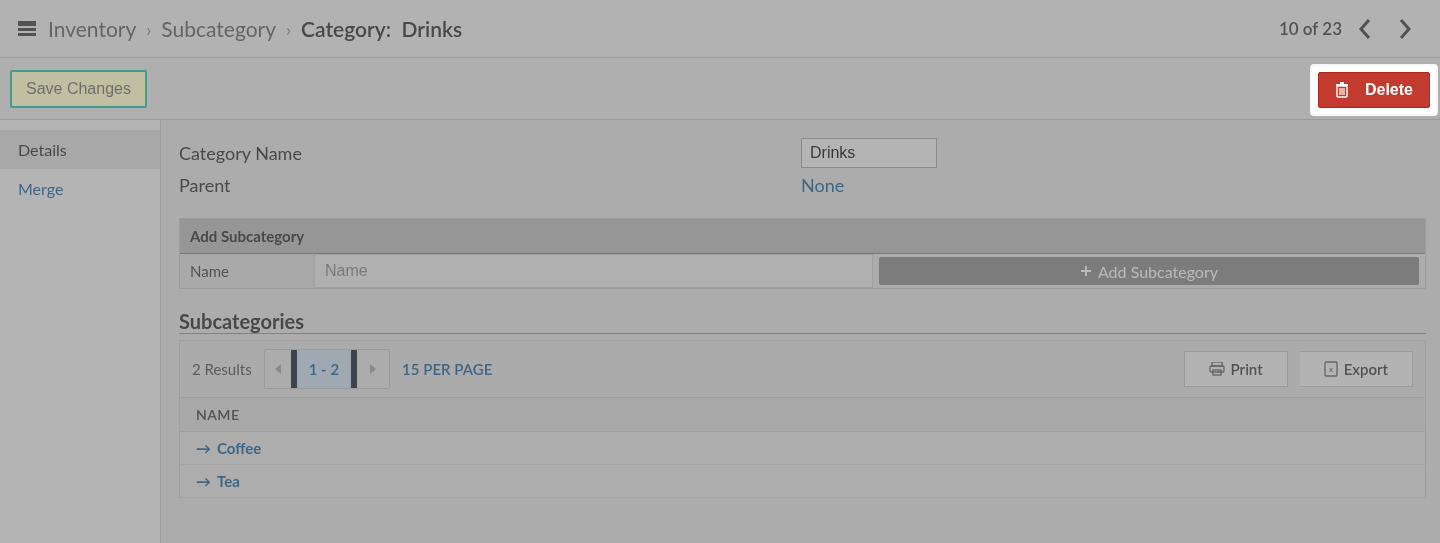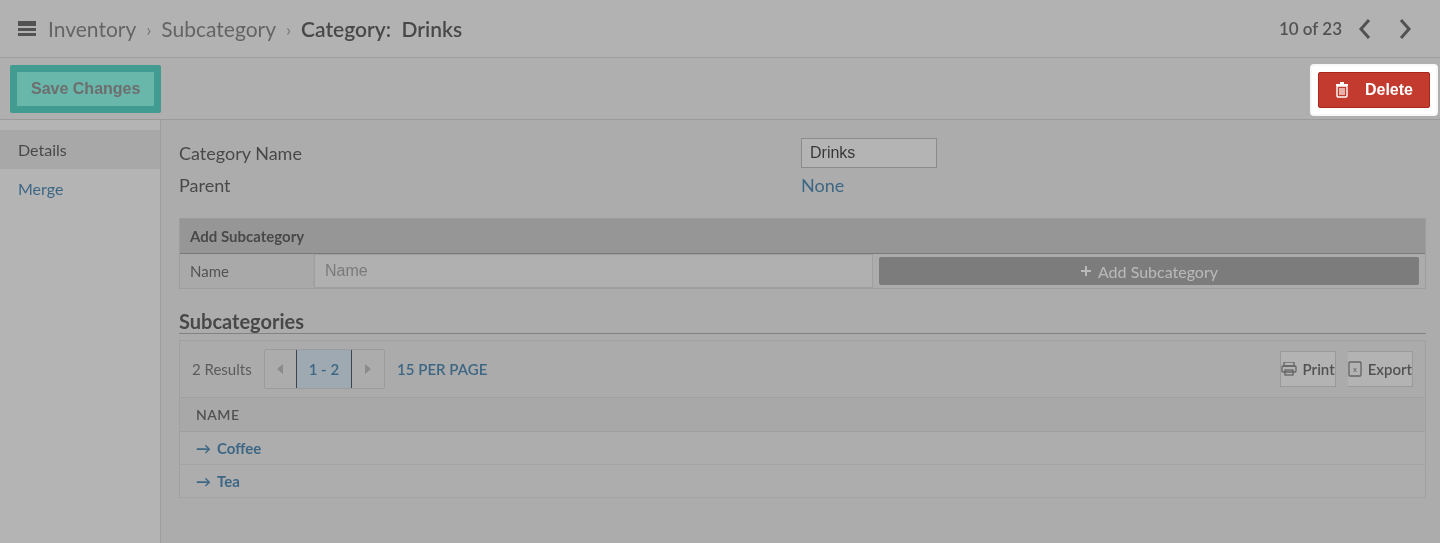--- a/index.html
+++ b/index.html
@@ -50,28 +50,27 @@
   .actionbar {
     height: 62px;
     background: #dcdcdc;
     border-bottom:1px solid #b8b8b8;
     display:flex;
     align-items:center;
     padding: 0 10px;
     position: relative;
   }
   .btn {
-    border: 7px solid #14b8a6;
-    background: #5eead4;
+    border: 2px solid #14b8a6;
+    background: #fef9c3;
     color:#555;
     font-size:16px;
     padding: 8px 14px;
     border-radius:2px;
     cursor:pointer;
-    font-weight:bold;
   }
   .btn.save { color:#666; }
   .delete-wrap {
     position: absolute;
     right: 4px;
     top: 8px;
     background: #fff;
     padding: 6px;
     border-radius: 2px;
     box-shadow: 0 0 0 2px rgba(255,255,255,0.9);
@@ -198,34 +197,34 @@
   .pager {
     display:flex;
     border:1px solid #b8b8b8;
     border-radius:2px;
     overflow:hidden;
   }
   .pager .pg {
     width:32px;height:38px;
     display:flex;align-items:center;justify-content:center;
     background:#d8d8d8;color:#888;
-    border-right:1px solid #0f172a;
+    border-right:6px solid #0f172a;
     cursor:pointer;
   }
   .pager .pg:last-child{border-right:none;}
   .pager .pg.range {
     width:auto;padding:0 12px;
     background:#bfd2e0;color:#0b588e;font-weight:600;
   }
   .perpage { color:#0b588e; font-weight:600; cursor:pointer; }
   .toolbar .spacer{flex:1;}
   .toolbar .tbtn{
     border:1px solid #b6b6b6;
     background:#e3e3e3;
-    padding:8px 0;
+    padding:8px 24px;
     display:flex;align-items:center;gap:6px;
     color:#333;font-weight:600;cursor:pointer;
   }
   .toolbar .tbtn + .tbtn { border-left:none; }
 
   table.list {
     width:100%;
     border-collapse:collapse;
     border:1px solid #c2c2c2;
     background:#d9d9d9;

